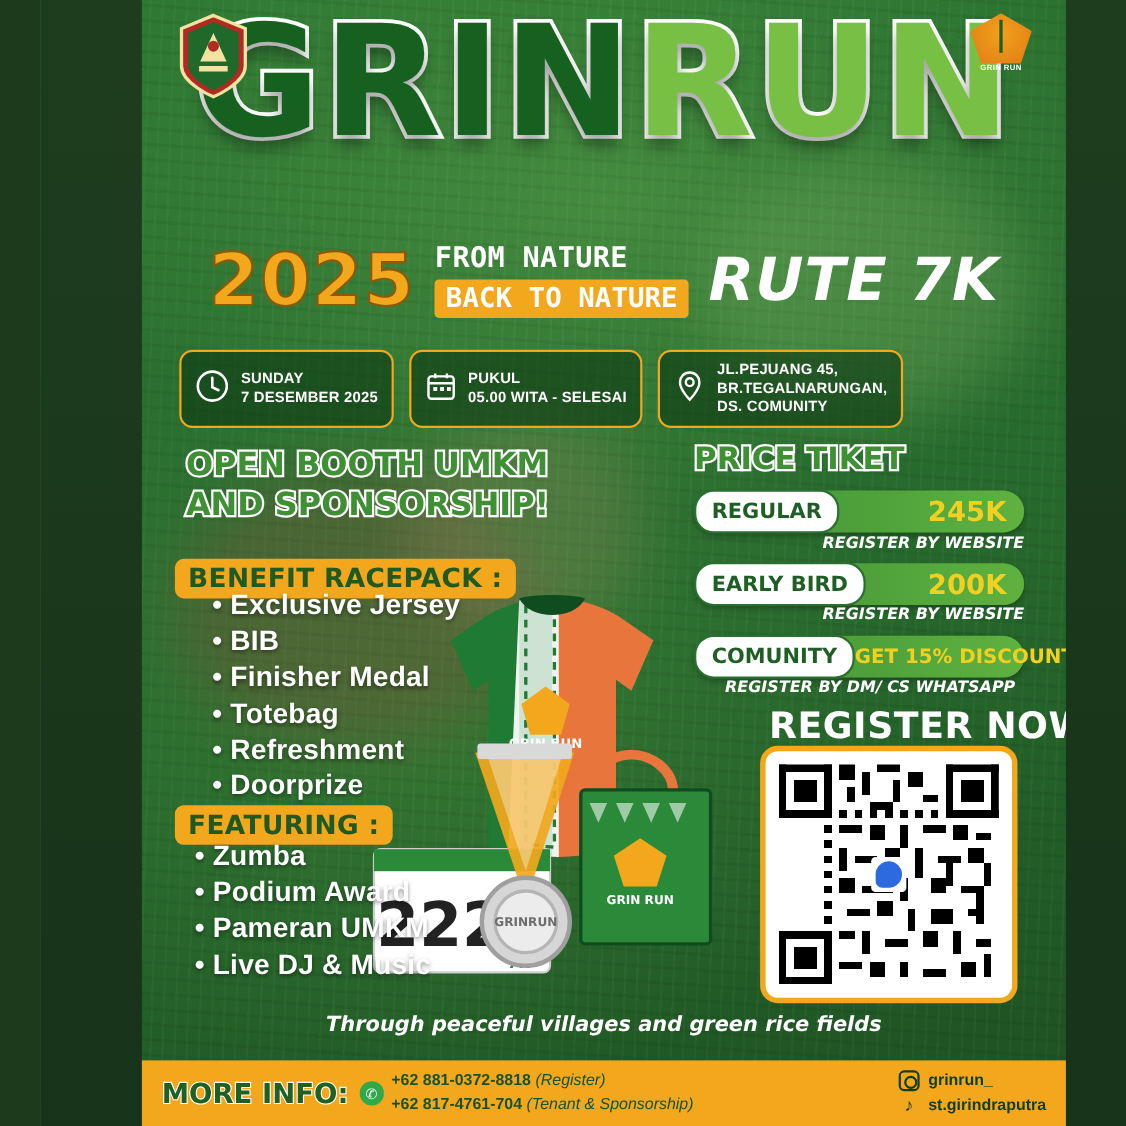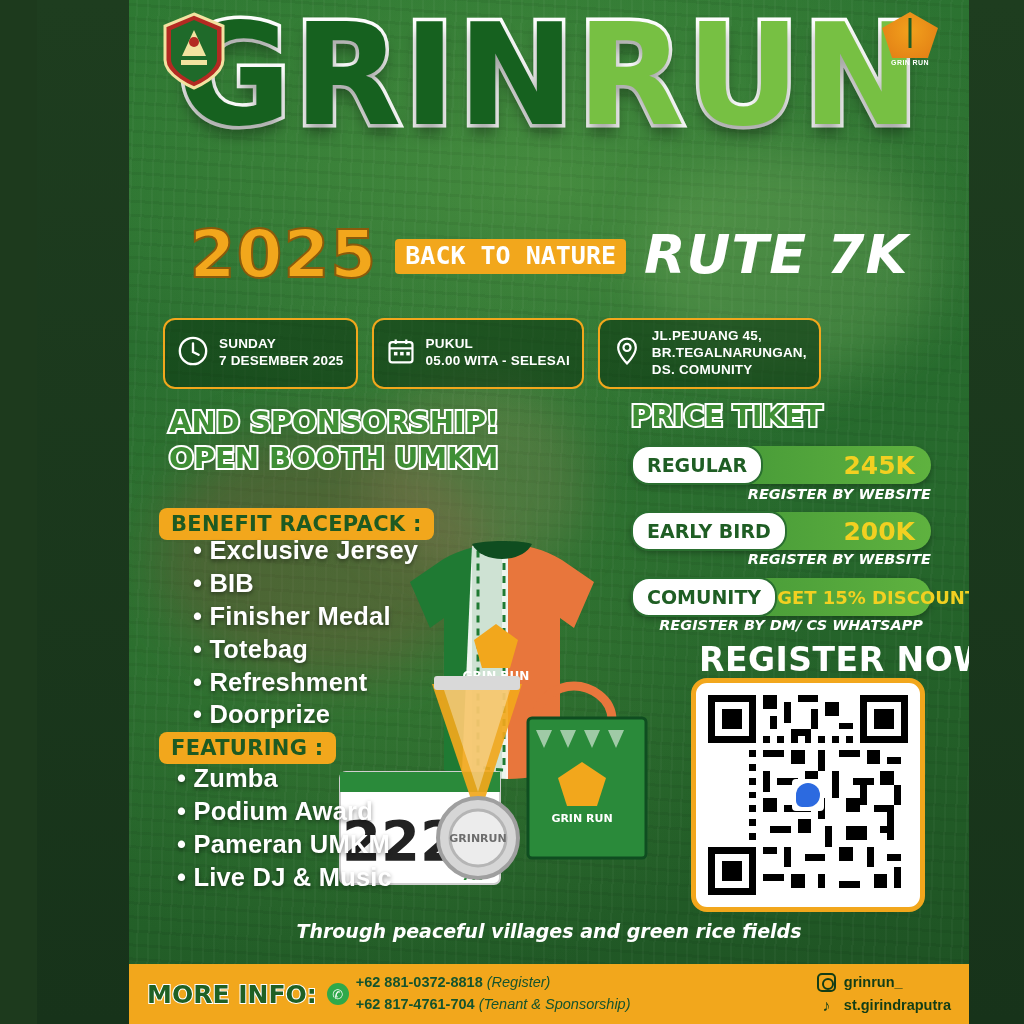--- a/index.html
+++ b/index.html
@@ -117,21 +117,21 @@
 
   
   .open-booth {
     position: absolute; left: 132px; top: 404px; z-index: 16;
     font-family: "DejaVu Sans", sans-serif;
     font-size: 29px; font-weight: 900; line-height: 1.25;
     color: #3f8f35; -webkit-text-stroke: 4px #ffffff; paint-order: stroke fill;
   }
   .tag {
     display: inline-block; background: #f2a71c; color: #1e5a22;
-    font-weight: 900; font-size: 21px; padding: 4px 12px; border-radius: 8px;
+    font-weight: 900; font-size: 24px; padding: 4px 12px; border-radius: 8px;
     font-family: "DejaVu Sans", sans-serif; letter-spacing: .3px;
   }
   .benefit-tag { position: absolute; left: 122px; top: 508px; z-index: 18; }
   .featuring-tag { position: absolute; left: 122px; top: 732px; z-index: 18; }
   .bullets {
     position: absolute; z-index: 18; color: #fff; font-size: 25.5px; font-weight: 700;
     line-height: 1.29; letter-spacing: .2px;
     text-shadow: 0 2px 4px rgba(0,0,0,.45);
   }
   .bullets li { list-style: none; }
@@ -258,20 +258,21 @@
 
   <div class="title">
     <div class="grin">
       <span class="a">GRIN</span><span class="b">RUN</span>
     </div>
   </div>
 
   <div class="subrow">
     <div class="year">2025</div>
     <div class="fromnature">
+      <div class="l1">FROM NATURE</div>
       <div class="l2">BACK TO NATURE</div>
     </div>
     <div class="rute">RUTE 7K</div>
   </div>
 
   <div class="chips">
     <div class="chip">
       <span class="ic">
         <svg viewBox="0 0 34 34" width="32" height="32">
             <circle cx="17" cy="17" r="14" fill="none" stroke="#fff" stroke-width="2.5"></circle>
@@ -308,22 +309,22 @@
       </span>
       <span class="txt">
         <span>JL.PEJUANG 45,</span><br>
         <span>BR.TEGALNARUNGAN,</span><br>
         <span>DS. COMUNITY</span>
       </span>
     </div>
   </div>
 
   <div class="open-booth">
+    <div>OPEN BOOTH UMKM</div>
     <div>AND SPONSORSHIP!</div>
-    <div>OPEN BOOTH UMKM</div>
   </div>
 
   <div class="benefit-tag">
     <span class="tag">BENEFIT RACEPACK :</span>
   </div>
   <ul class="bullets benefit-list">
     <li>Exclusive Jersey</li>
     <li>BIB</li>
     <li>Finisher Medal</li>
     <li>Totebag</li>

